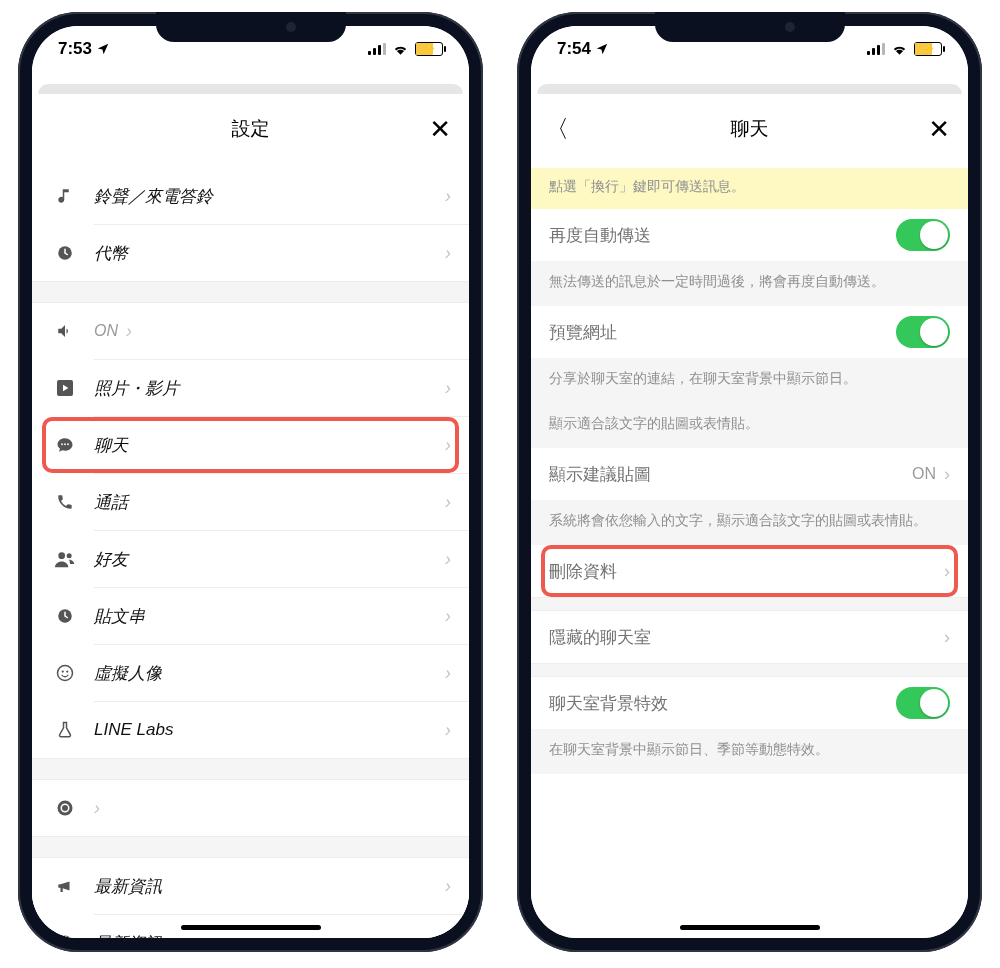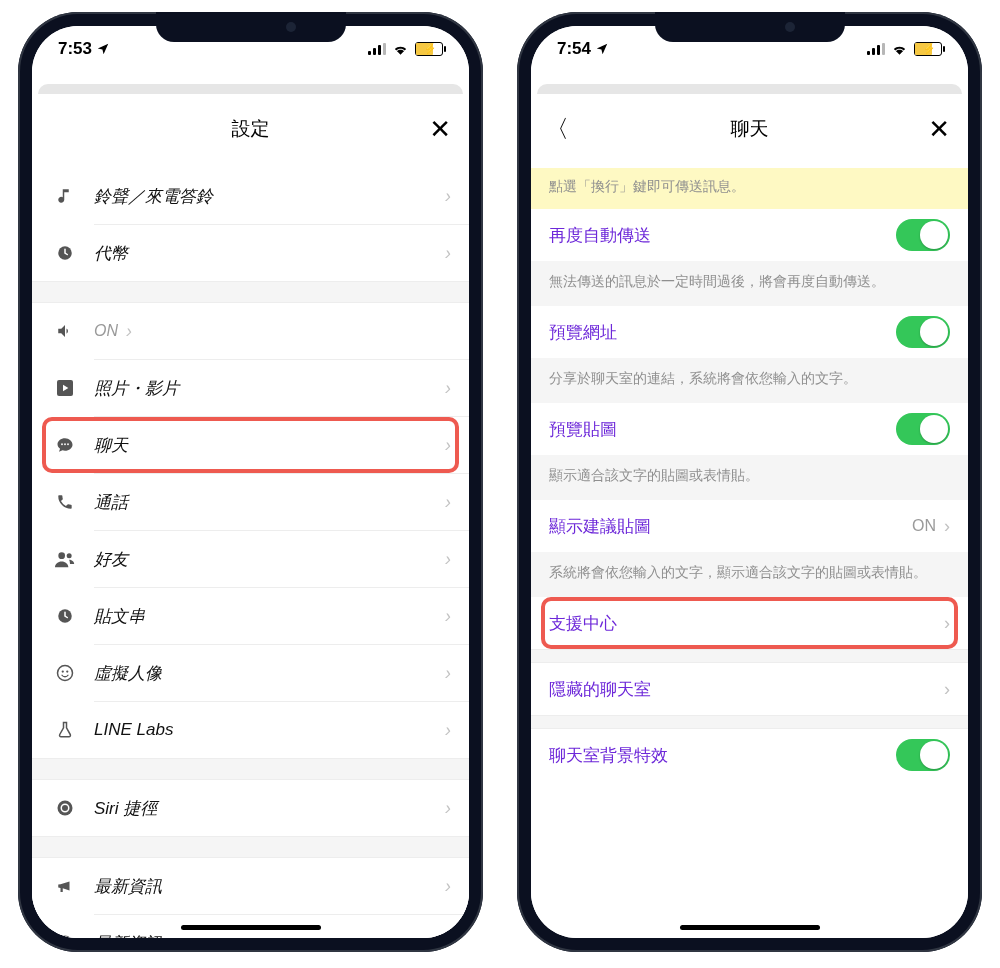--- a/index.html
+++ b/index.html
@@ -122,21 +122,21 @@
     width:54px;height:32px;border-radius:16px;background:#34c759;position:relative;flex-shrink:0;
   }
   .toggle::after{
     content:"";position:absolute;right:2px;top:2px;width:28px;height:28px;border-radius:50%;
     background:#fff;box-shadow:0 1px 2px rgba(0,0,0,.25);
   }
   .row2{
     display:flex;align-items:center;min-height:52px;
     padding:0 18px;background:#fff;justify-content:space-between;position:relative;
   }
-  .row2 .lbl{font-size:17px;color:#6d28d9;flex:1}
+  .row2 .lbl{font-size:17px;color:#737373;flex:1}
   .row2 .chev{color:#c2c2c2;font-size:18px}
   .row2 .val{font-size:16px;color:#9a9a9a;margin-right:8px}
   .home-ind{
     position:absolute;bottom:8px;left:50%;transform:translateX(-50%);
     width:140px;height:5px;background:#000;border-radius:3px;
   }
   svg{display:block}
 </style>
 </head>
 <body>
@@ -291,21 +291,20 @@
       </div>
       <div class="gap"></div>
 
       <div class="row">
         <span class="ic">
           <svg width="18" height="18" viewBox="0 0 24 24">
               <circle cx="12" cy="12" r="10" fill="#555"></circle>
               <circle cx="12" cy="12" r="5" fill="none" stroke="#fff" stroke-width="2"></circle>
             </svg>
         </span>
-        <span class="lbl">Siri 捷徑</span>
         <span class="chev">›</span>
       </div>
       <div class="gap"></div>
 
       <div class="row">
         <span class="ic">
           <svg width="18" height="18" viewBox="0 0 24 24">
               <path fill="#555" d="M3 10v4l3 .5V20h3v-5l9 3V6L6 9.5 3 10z"></path>
             </svg>
         </span>
@@ -370,48 +369,45 @@
       <div class="row2">
         <span class="lbl">再度自動傳送</span>
         <span class="toggle"></span>
       </div>
       <div class="desc">無法傳送的訊息於一定時間過後，將會再度自動傳送。</div>
 
       <div class="row2">
         <span class="lbl">預覽網址</span>
         <span class="toggle"></span>
       </div>
-      <div class="desc">分享於聊天室的連結，系統將會依您輸入的文字。</div>
-
-      <div class="row2">
-        <span class="lbl">預覽貼圖</span>
-        <span class="toggle"></span>
-      </div>
+      <div class="desc">分享於聊天室的連結，在聊天室背景中顯示節日。</div>
+
       <div class="desc">顯示適合該文字的貼圖或表情貼。</div>
 
       <div class="row2">
         <span class="lbl">顯示建議貼圖</span>
         <span class="val">ON</span>
         <span class="chev">›</span>
       </div>
       <div class="desc">系統將會依您輸入的文字，顯示適合該文字的貼圖或表情貼。</div>
 
       <div class="row2" style="position:relative">
-        <span class="lbl">支援中心</span>
+        <span class="lbl">刪除資料</span>
         <span class="chev">›</span>
         <span class="highlight"></span>
       </div>
       <div class="gap thin"></div>
 
       <div class="row2">
         <span class="lbl">隱藏的聊天室</span>
         <span class="chev">›</span>
       </div>
       <div class="gap thin"></div>
 
       <div class="row2">
         <span class="lbl">聊天室背景特效</span>
         <span class="toggle"></span>
       </div>
+      <div class="desc">在聊天室背景中顯示節日、季節等動態特效。</div>
     </div>
     <div class="home-ind"></div>
   </div>
 </div>
 
 </body></html>

